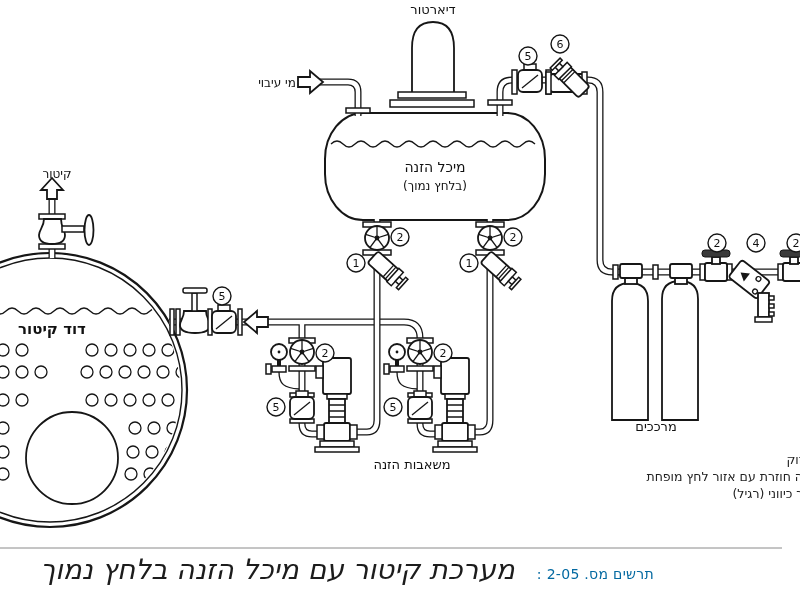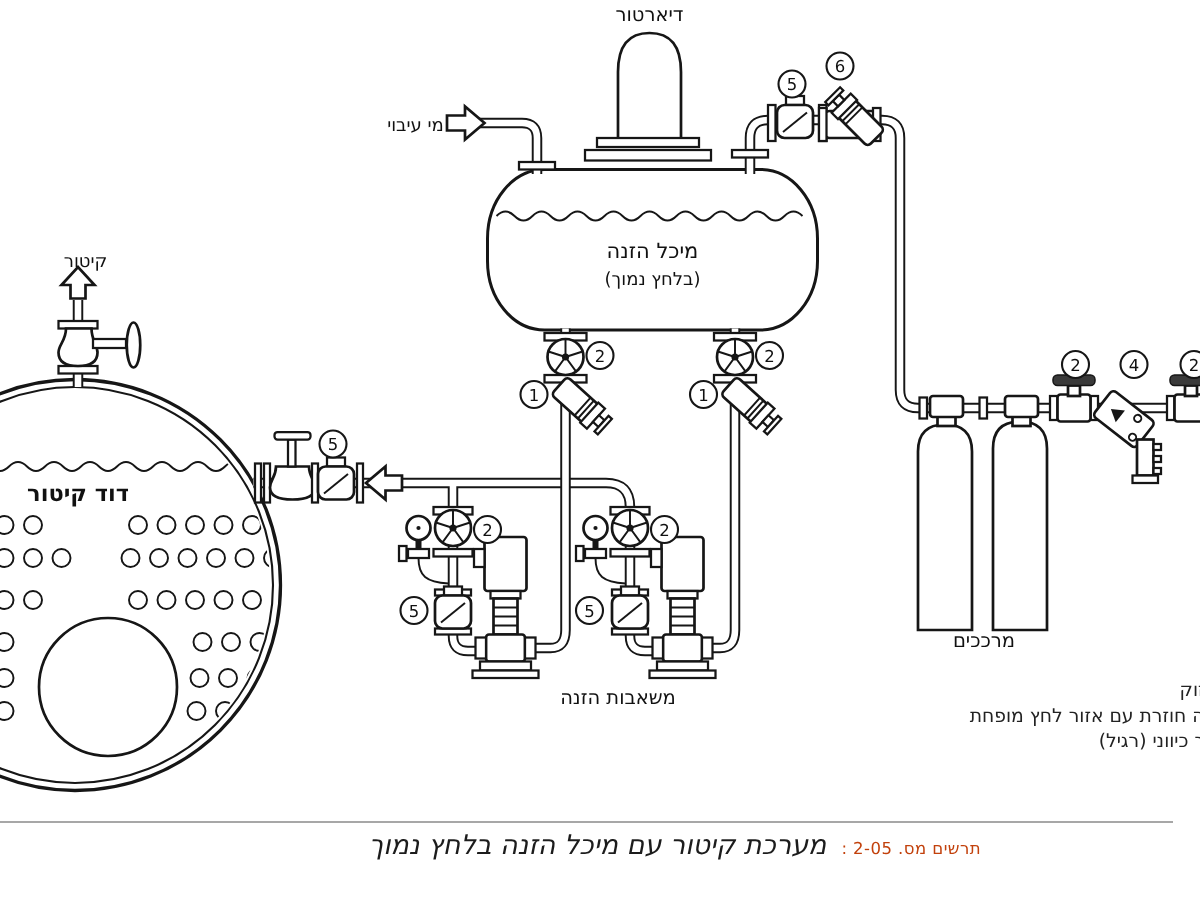--- a/index.html
+++ b/index.html
@@ -13,22 +13,22 @@
   .fl{fill:#fff;stroke:#161616;stroke-width:1.5}
   .lbl{font-size:13px;text-anchor:middle;fill:#111}
   .lbl-sm{font-size:12px;text-anchor:middle;fill:#111}
   .boilerlbl{font-size:15px;font-weight:bold;text-anchor:middle;fill:#111}
   .vessel{font-size:14px;text-anchor:middle;fill:#111}
   .co-c{fill:#fff;stroke:#161616;stroke-width:1.4}
   .co-t{font-size:11px;text-anchor:middle;fill:#111}
   .legend-line{position:absolute;right:-3px;white-space:nowrap;font-size:12.5px;
                color:#222;direction:rtl}
   .caption{position:absolute;top:553px;right:146px;direction:rtl;white-space:nowrap;color:#1c1c1c}
-  .caption .prefix{font-size:11px;margin-left:10px;letter-spacing:.3px;color:#c2410c}
-  .caption .title{font-size:18px;font-style:italic}
+  .caption .prefix{font-size:14px;margin-left:22px;letter-spacing:.3px;color:#0369a1}
+  .caption .title{font-size:28px;font-style:italic}
 </style>
 </head>
 <body>
 
 <svg width="800" height="600" viewBox="0 0 800 600">
   <defs>
     <clipPath id="boilerClip">
         <circle cx="50" cy="390" r="130"></circle>
       </clipPath>
     <g id="wheelValve">

